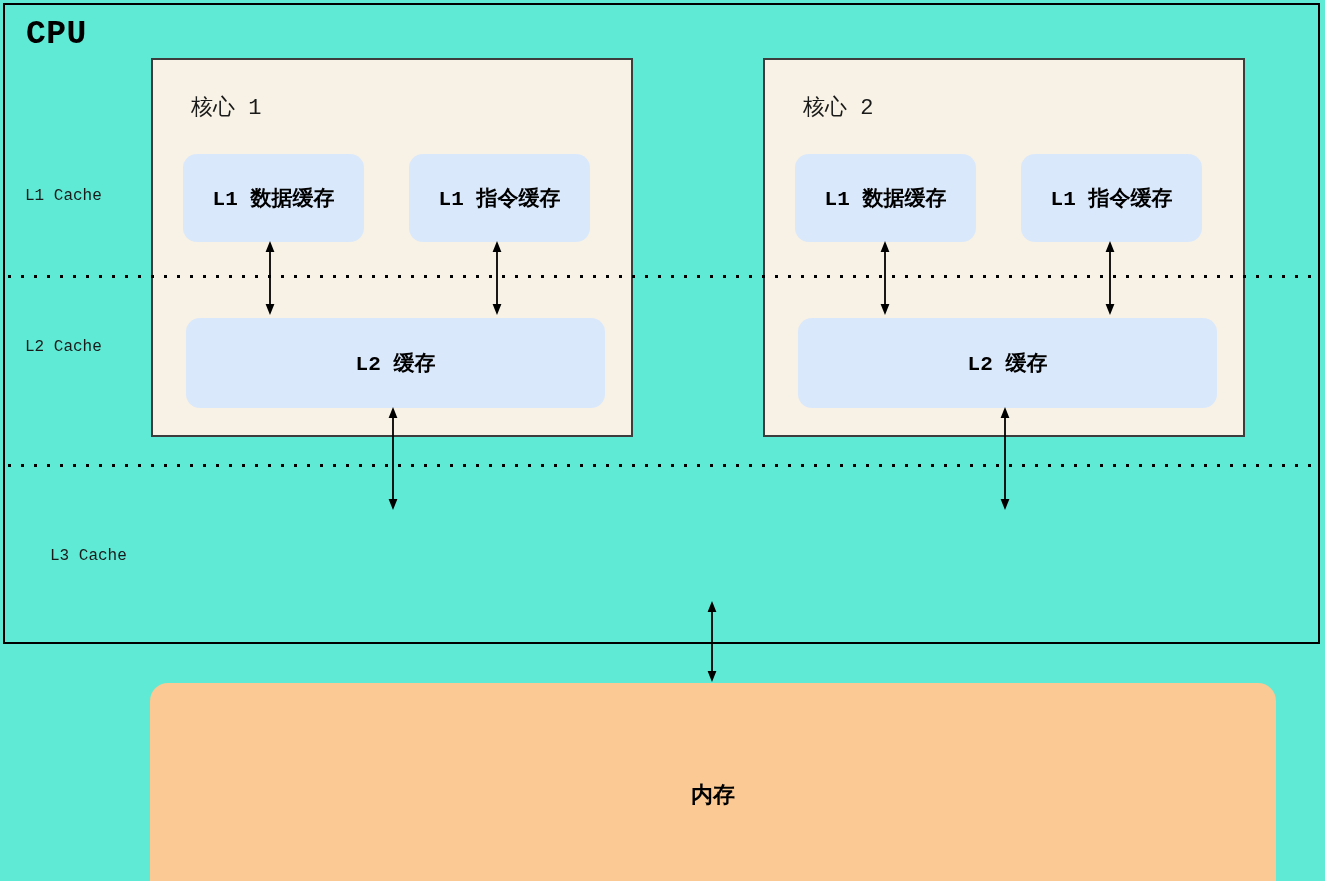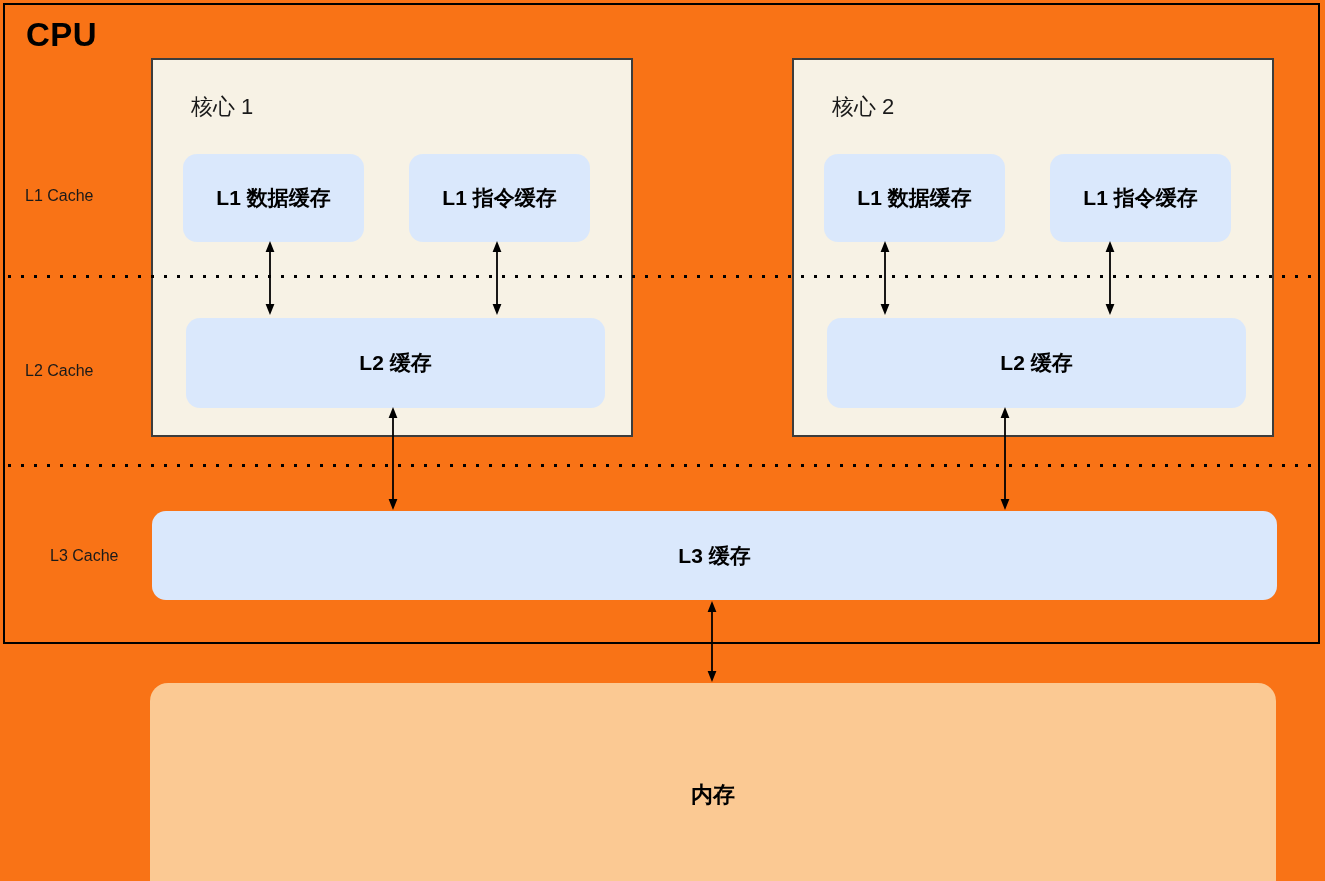--- a/index.html
+++ b/index.html
@@ -1,21 +1,21 @@
 <!DOCTYPE html>
 <html style="--core-fill: #F7F2E5; --core-border: #3D3D3D; --cache-fill: #DAE8FC; --memory-fill: #FBC993; --outline: #000000; --text: #1A1A1A;"><head>
 <meta charset="utf-8">
 <style>
   html, body { margin: 0; padding: 0; background: #ffffff; }
   .canvas {
     position: relative;
     width: 1325px;
     height: 881px;
-    background: #f97316;
-    font-family: Liberation Sans, sans-serif;
+    background: #5eead4;
+    font-family: Liberation Mono, monospace;
     color: var(--text, #1a1a1a);
     overflow: hidden;
   }
   .abs { position: absolute; box-sizing: border-box; }
 
   
   .cpu-box {
     left: 3px; top: 3px; width: 1317px; height: 641px;
     border: 2px solid var(--outline, #000000);
     background: transparent;
@@ -27,42 +27,42 @@
   }
 
   
   .row-label {
     left: 25px; width: 115px; height: 30px;
     font-size: 16px; color: #1a1a1a;
     display: flex; align-items: center;
     white-space: nowrap;
   }
   .row-label.l1 { top: 181px; }
-  .row-label.l2 { top: 356px; }
+  .row-label.l2 { top: 332px; }
   .row-label.l3 { top: 541px; margin-left: 25px; }
 
   
   .dotted-line {
     left: 8px; width: 1308px; height: 3px;
     background: repeating-linear-gradient(to right,
       #000 0px, #000 3px, transparent 3px, transparent 13px);
     z-index: 3;
   }
   .dotted-line.first  { top: 275px; }
   .dotted-line.second { top: 464px; }
 
   
   .core-box {
     top: 58px; width: 482px; height: 379px;
     background: var(--core-fill, #F7F2E5);
     border: 2px solid var(--core-border, #3D3D3D);
     z-index: 1;
   }
   .core-box.core-1 { left: 151px; }
-  .core-box.core-2 { left: 792px; }
+  .core-box.core-2 { left: 763px; }
   .core-label {
     left: 38px; top: 32px;
     font-size: 22px; color: #1a1a1a;
     white-space: nowrap;
   }
 
   
   .cache {
     background: var(--cache-fill, #DAE8FC);
     border-radius: 14px;
@@ -120,21 +120,20 @@
   <div class="abs core-box core-2">
     <div class="abs core-label">核心 2</div>
     <div class="abs cache l1-data">L1 数据缓存</div>
     <div class="abs cache l1-inst">L1 指令缓存</div>
     <div class="abs cache l2">L2 缓存</div>
   </div>
 
   <div class="abs dotted-line first"></div>
   <div class="abs dotted-line second"></div>
 
-  <div class="abs l3-box">L3 缓存</div>
 
   <div class="abs memory-box">内存</div>
 
   <svg class="arrow" style="left:262px; top:240px; height:76px" viewBox="0 0 16 76">
     <line x1="8" y1="11" x2="8" y2="65"></line>
     <path d="M8 1 L3.6 12 L12.4 12 Z"></path>
     <path d="M8 75 L3.6 64 L12.4 64 Z"></path>
   </svg>
   <svg class="arrow" style="left:489px; top:240px; height:76px" viewBox="0 0 16 76">
     <line x1="8" y1="11" x2="8" y2="65"></line>

